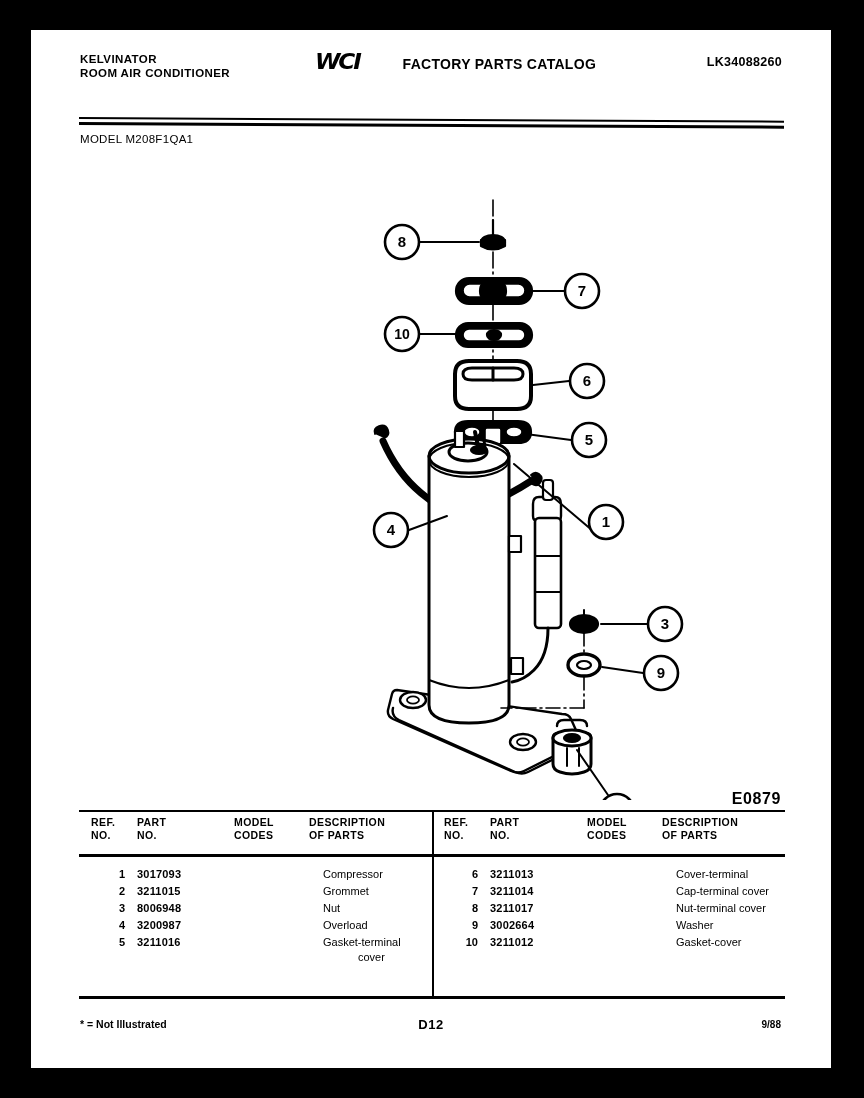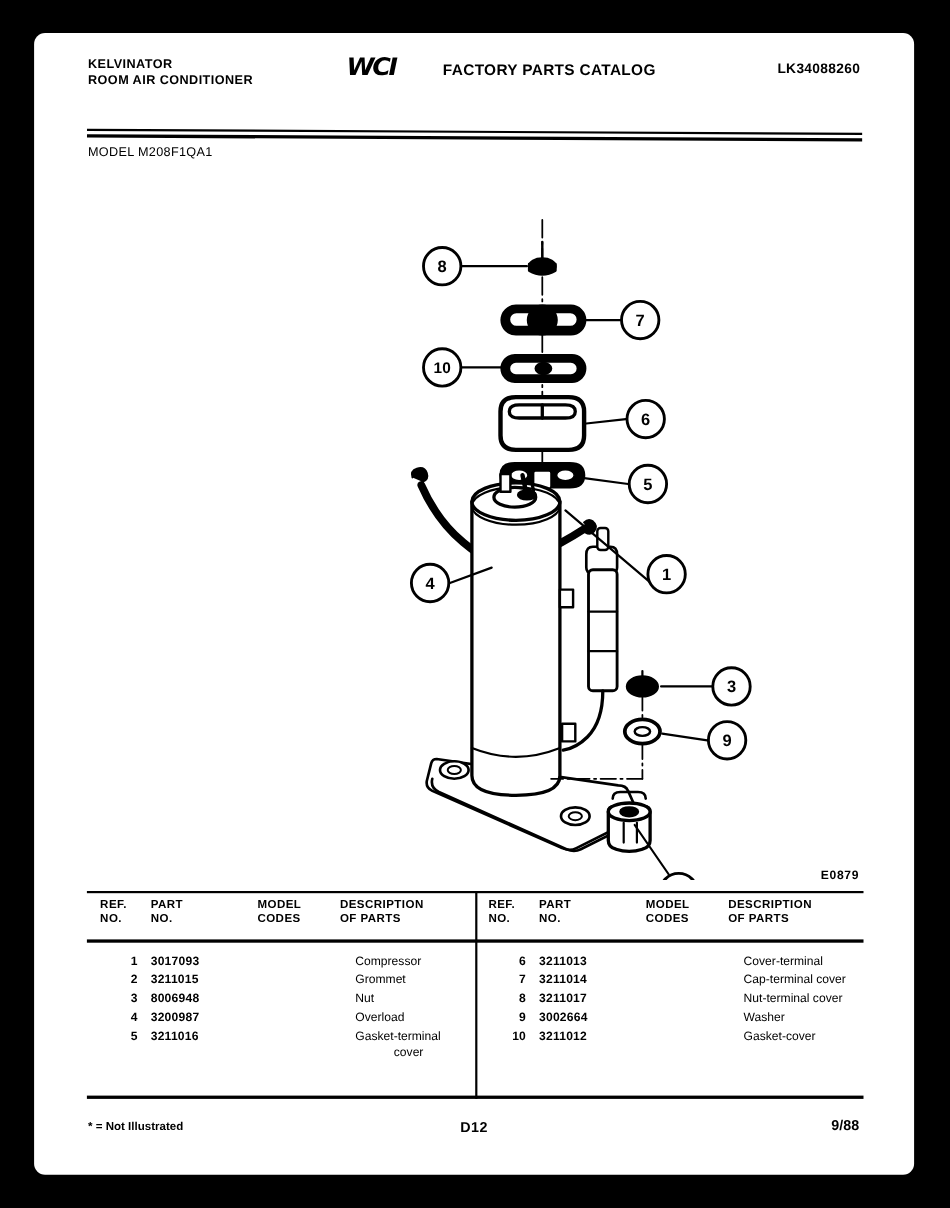--- a/index.html
+++ b/index.html
@@ -16,21 +16,20 @@
     position: absolute;
     left: 0; top: 0;
     width: 864px; height: 1098px;
     background: #000000;
   }
   #page {
     position: absolute;
     left: 31px; top: 30px;
     width: 800px; height: 1038px;
     background: #ffffff;
-    border-radius: 10px;
   }
 
   
   .hdr-brand {
     position: absolute;
     left: 49px; top: 22px;
     font-size: 11.5px;
     font-weight: bold;
     letter-spacing: 0.4px;
     line-height: 14px;
@@ -99,21 +98,21 @@
   #diagram {
     position: absolute;
     left: 0; top: 130px;
     width: 800px; height: 640px;
   }
   #diagram svg { display: block; }
 
   .drawing-code {
     position: absolute;
     right: 50px; top: 760px;
-    font-size: 11px;
+    font-size: 16px;
     font-weight: bold;
     letter-spacing: 0.6px;
     color: #000;
   }
 
   
   #parts-table {
     position: absolute;
     left: 48px; top: 780px;
     width: 706px; height: 190px;
@@ -187,21 +186,21 @@
     left: 0; right: 0; bottom: 36px;
     text-align: center;
     font-size: 13px;
     font-weight: bold;
     letter-spacing: 0.5px;
     color: #000;
   }
   .footer-date {
     position: absolute;
     right: 50px; bottom: 38px;
-    font-size: 13px;
+    font-size: 10px;
     font-weight: bold;
     color: #000;
   }
 
   
   text { font-family: "Liberation Sans", sans-serif; font-weight: bold; }
 </style>
 </head>
 <body>
 

